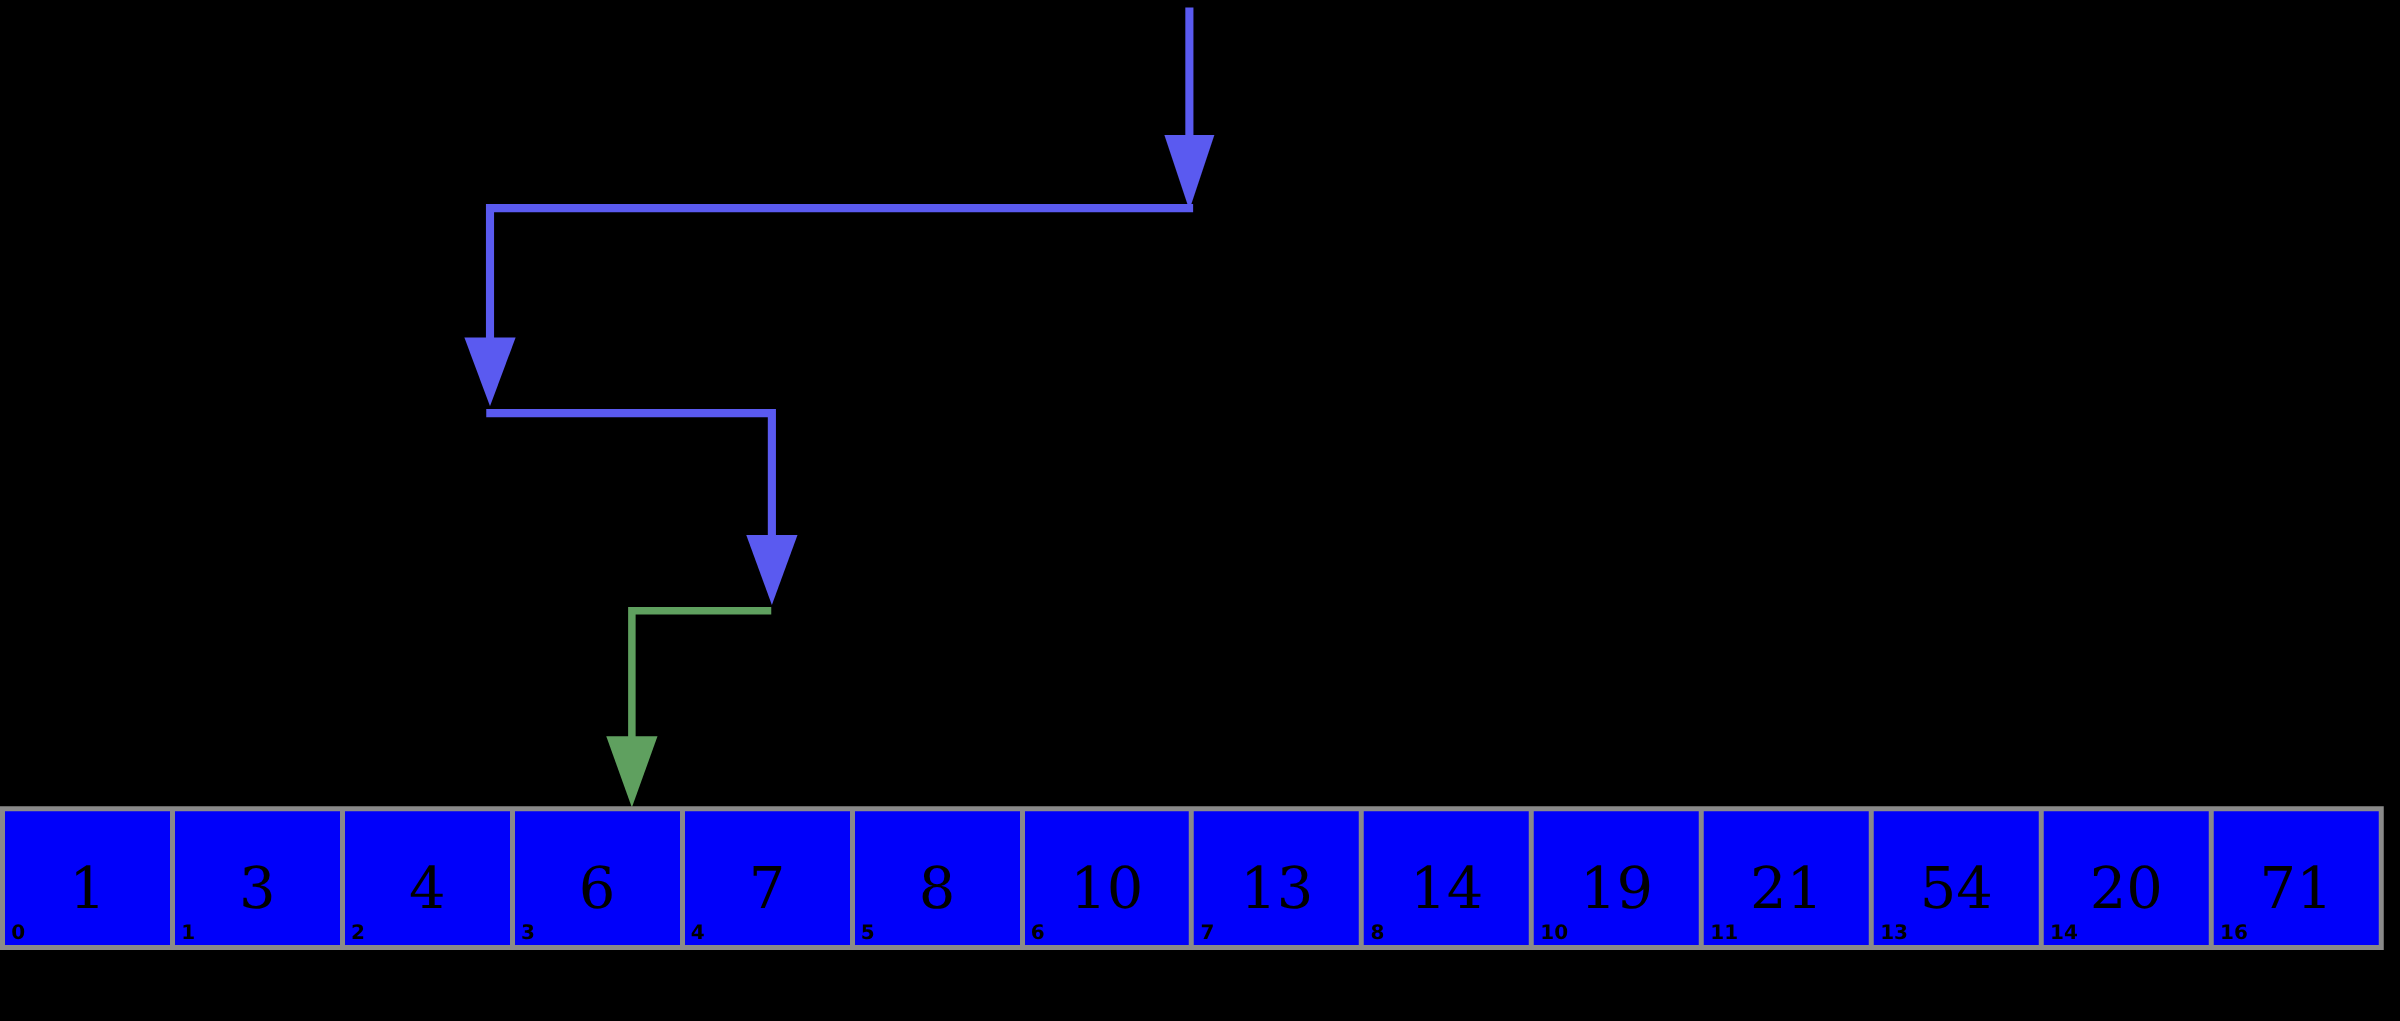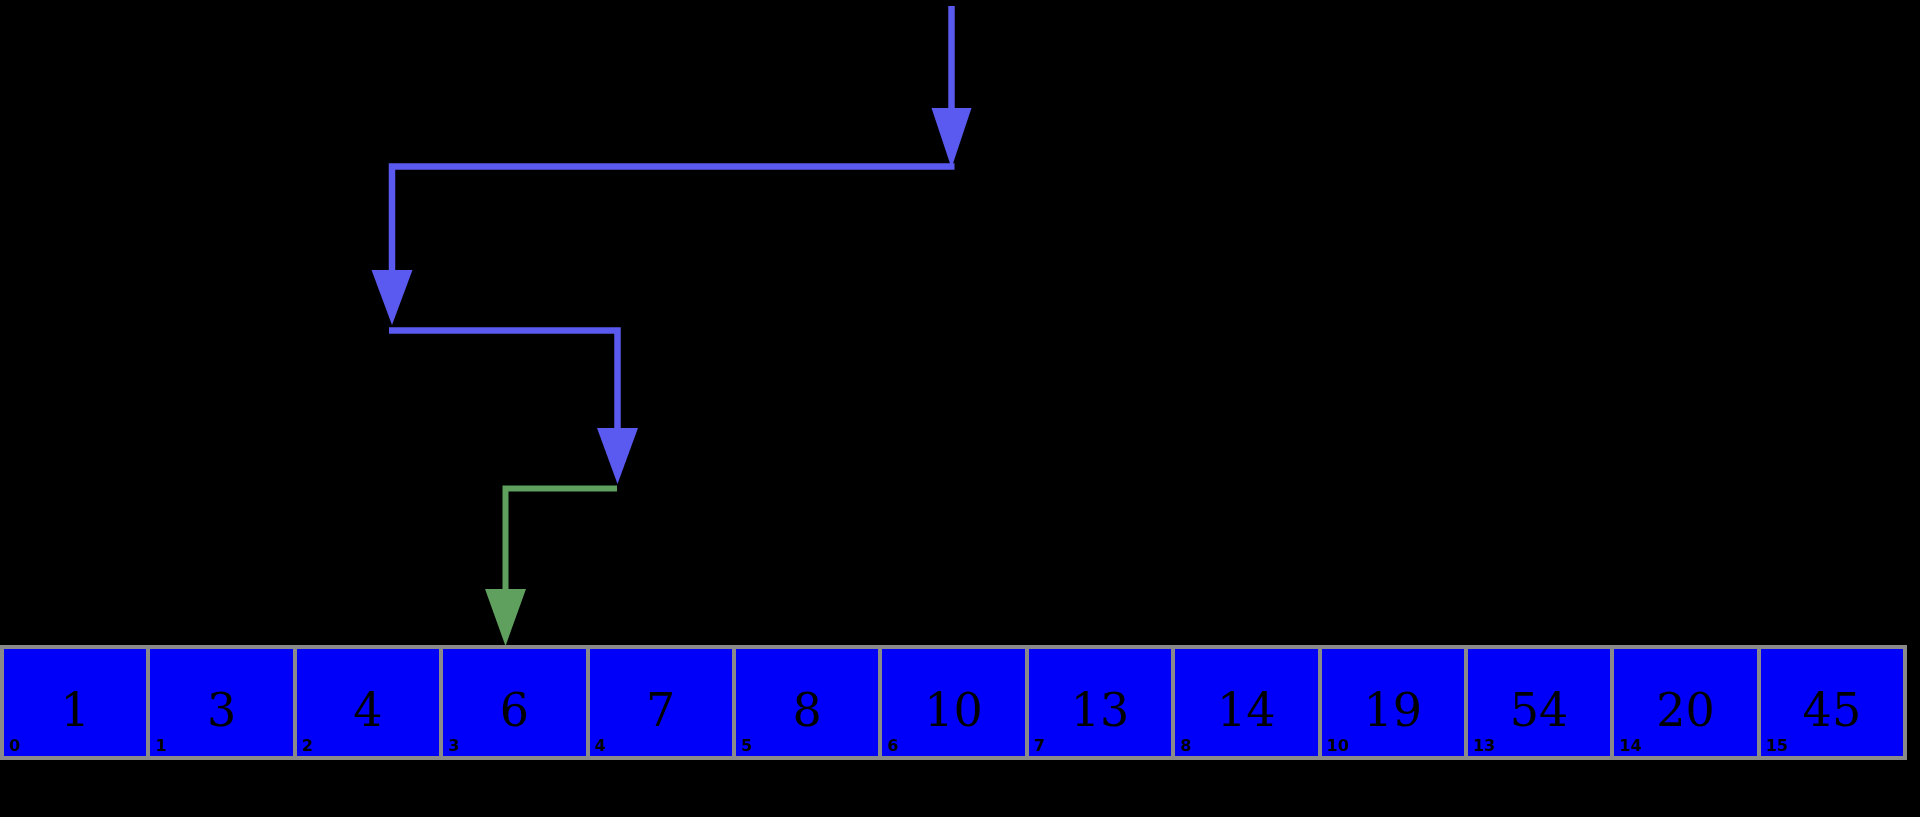--- a/index.html
+++ b/index.html
@@ -136,26 +136,30 @@
       </div>
       <div class="cell">
         <span class="val">14</span>
         <span class="idx">8</span>
       </div>
       <div class="cell">
         <span class="val">19</span>
         <span class="idx">10</span>
       </div>
       <div class="cell">
+        <span class="val">21</span>
+        <span class="idx">11</span>
+      </div>
+      <div class="cell">
         <span class="val">54</span>
         <span class="idx">13</span>
       </div>
       <div class="cell">
         <span class="val">20</span>
         <span class="idx">14</span>
       </div>
       <div class="cell">
-        <span class="val">45</span>
-        <span class="idx">15</span>
+        <span class="val">71</span>
+        <span class="idx">16</span>
       </div>
     </div>
 
 </div>
 
 </body></html>

